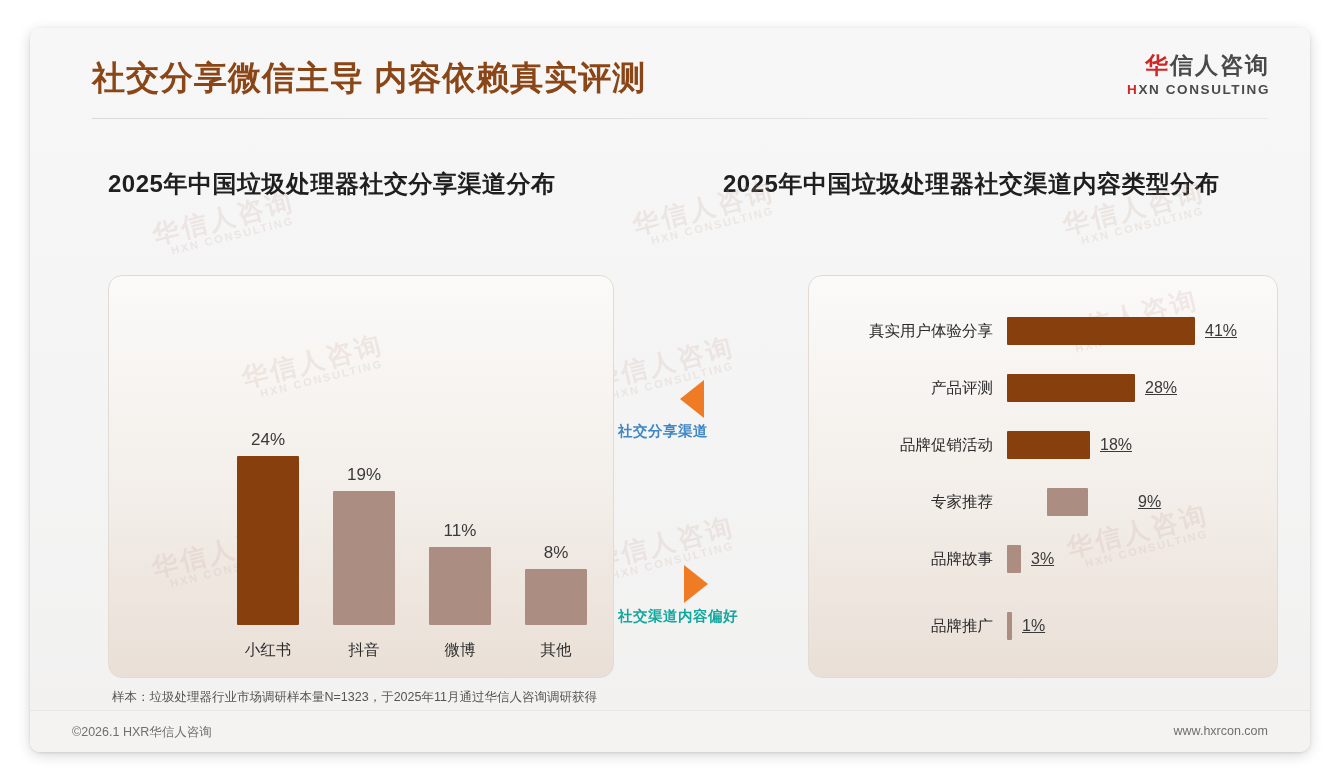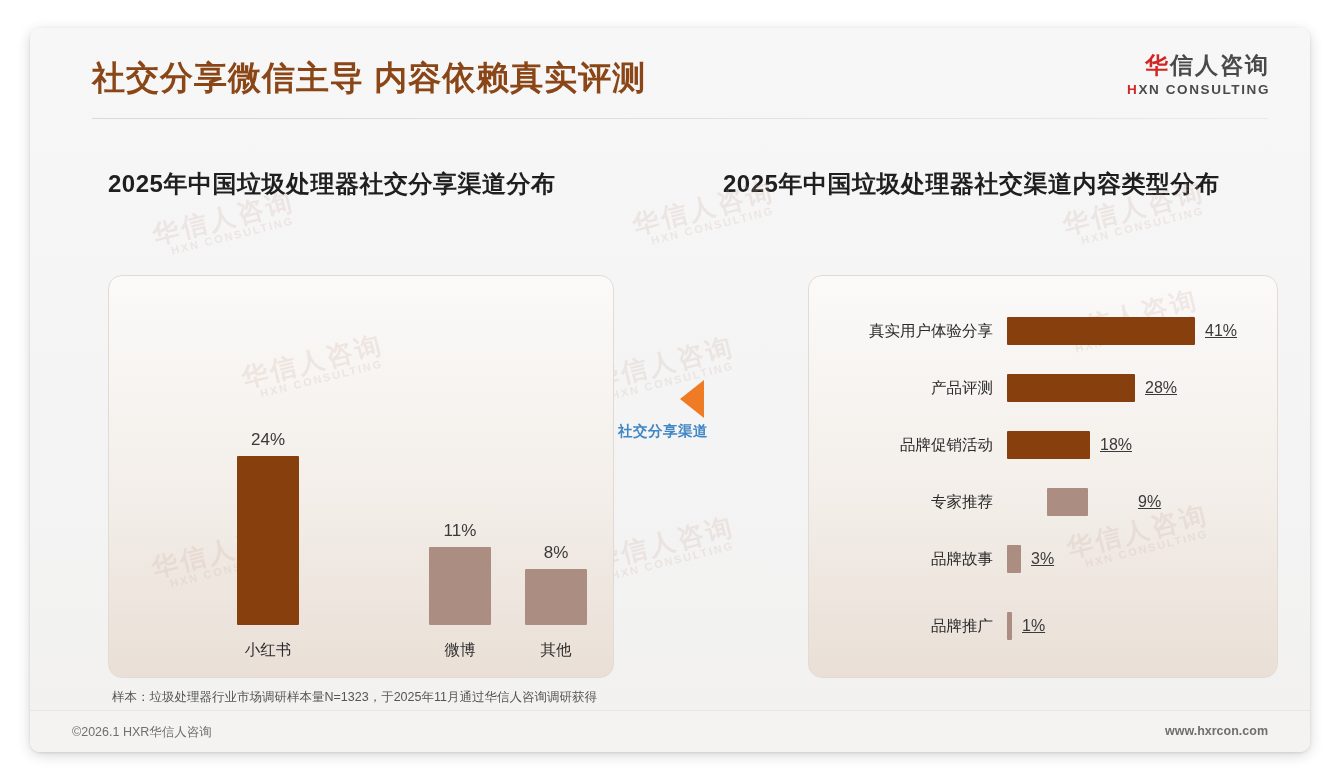--- a/index.html
+++ b/index.html
@@ -240,21 +240,20 @@
     color: #6f6f6f;
     white-space: nowrap;
   }
   #footer-right {
     position: absolute;
     right: 42px;
     top: 13px;
     font-size: 12.5px;
     color: #6f6f6f;
     white-space: nowrap;
-    font-weight: bold;
   }
 </style>
 </head>
 <body>
 
 <div id="slide">
 
   <div id="header">
     <div id="page-title">社交分享微信主导 内容依赖真实评测</div>
     <div id="title-rule"></div>
@@ -301,20 +300,25 @@
     <div class="wm" style="left:40px; top:280px;">
       <span class="wm-cn">华信人咨询</span>
       <span class="wm-en">HXN CONSULTING</span>
     </div>
     <div id="vbars">
         <div class="vcol" style="left: 114px;">
           <div class="vbar" style="height: 169px; background: rgb(135, 64, 13);"></div>
           <div class="vlabel-val" style="bottom: 227px; text-align: center;">24%</div>
           <div class="vlabel-cat">小红书</div>
         </div>
+        <div class="vcol" style="left: 210px;">
+          <div class="vbar" style="height: 134px; background: rgb(172, 141, 130);"></div>
+          <div class="vlabel-val" style="bottom: 192px;">19%</div>
+          <div class="vlabel-cat">抖音</div>
+        </div>
         <div class="vcol" style="left: 306px;">
           <div class="vbar" style="height: 78px; background: rgb(172, 141, 130);"></div>
           <div class="vlabel-val" style="bottom: 136px;">11%</div>
           <div class="vlabel-cat">微博</div>
         </div>
         <div class="vcol" style="left: 402px;">
           <div class="vbar" style="height: 56px; background: rgb(172, 141, 130);"></div>
           <div class="vlabel-val" style="bottom: 114px;">8%</div>
           <div class="vlabel-cat">其他</div>
         </div>
@@ -361,20 +365,24 @@
           <div class="hbar" style="width: 5px; background: rgb(172, 141, 130);"></div>
           <div class="hval">1%</div>
         </div>
       </div>
   </div>
 
   <div id="annot-1" class="annot">
     <div class="tri tri-left"></div>
     <div class="annot-text">社交分享渠道</div>
   </div>
+  <div id="annot-2" class="annot">
+    <div class="tri tri-right"></div>
+    <div class="annot-text">社交渠道内容偏好</div>
+  </div>
 
   <div id="source-note">样本：垃圾处理器行业市场调研样本量N=1323，于2025年11月通过华信人咨询调研获得</div>
 
   <div id="footer">
     <div id="footer-left">©2026.1 HXR华信人咨询</div>
     <div id="footer-right">www.hxrcon.com</div>
   </div>
 
 </div>
 

